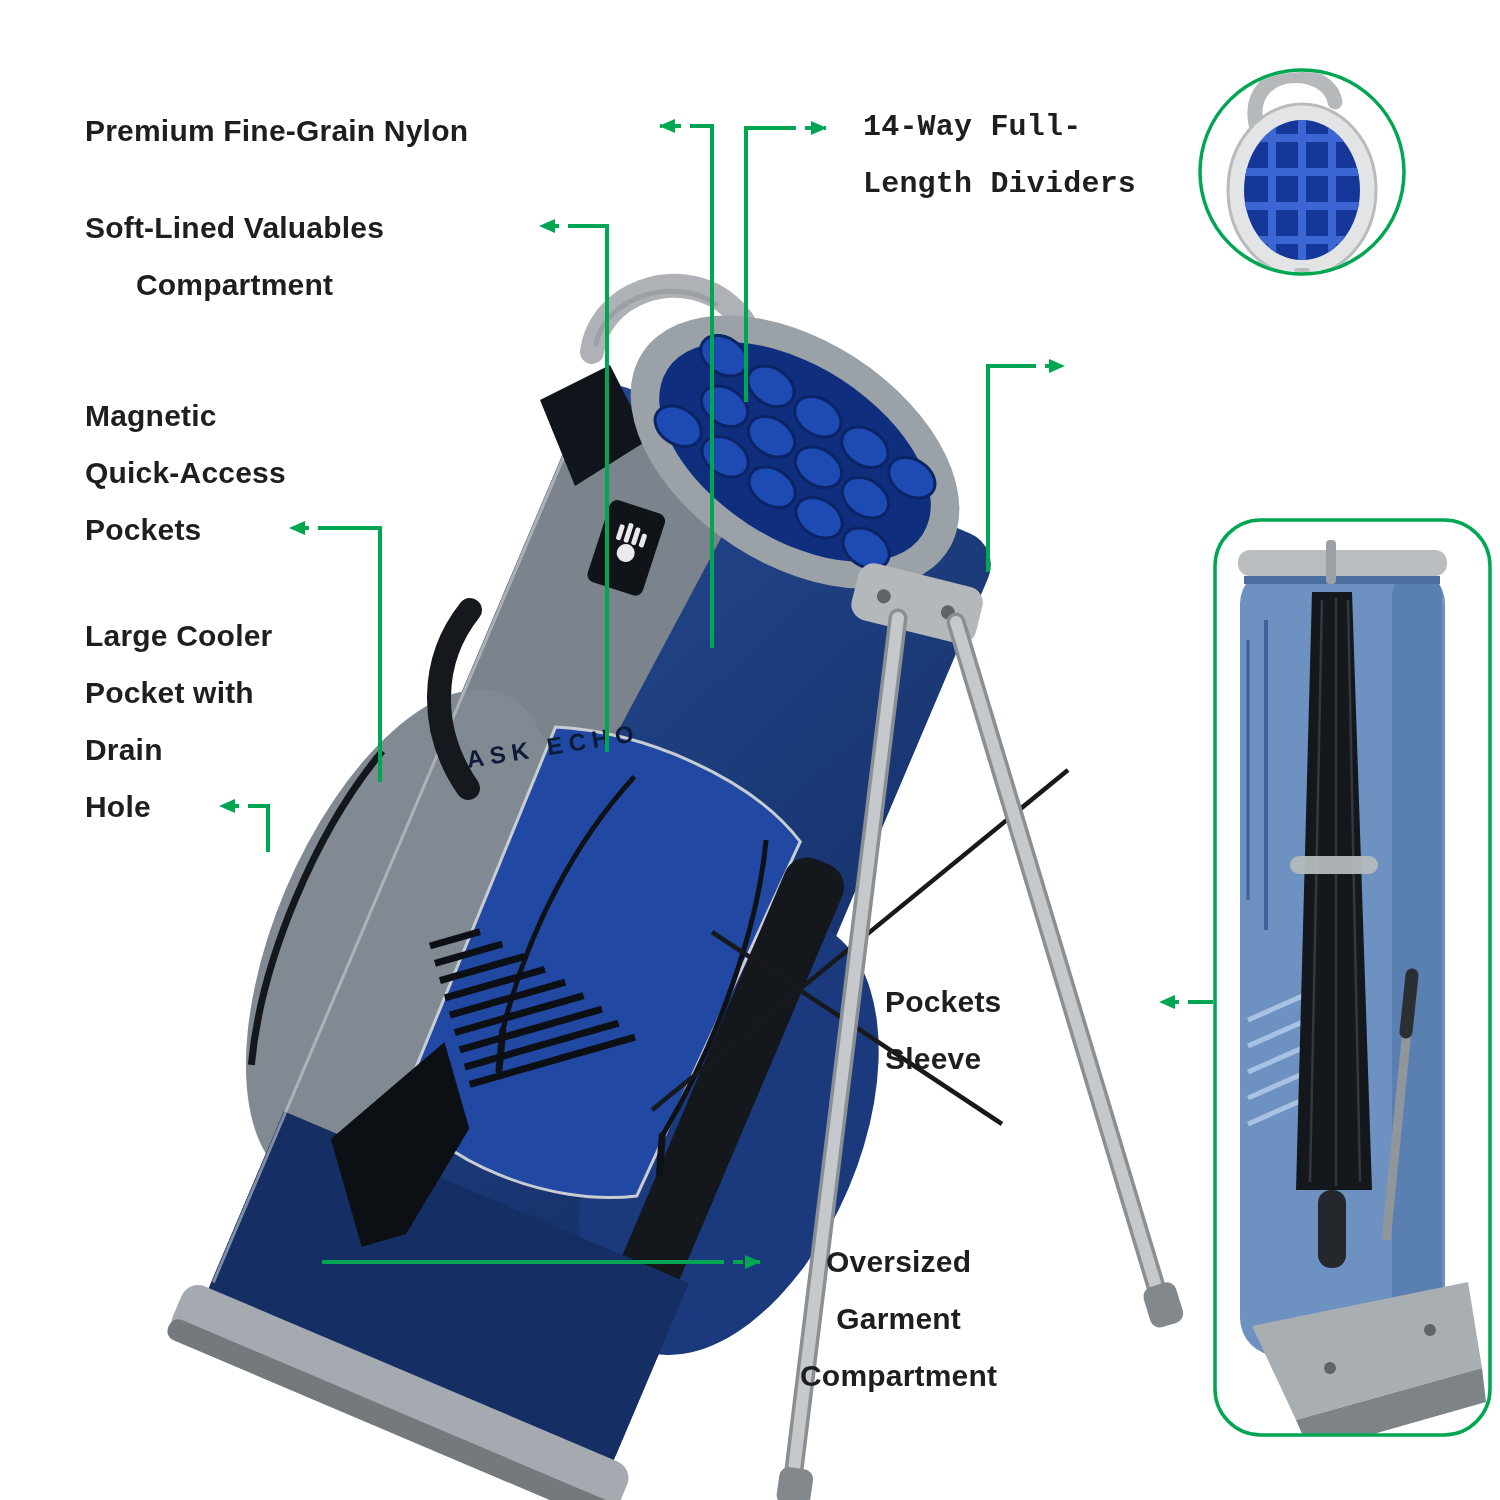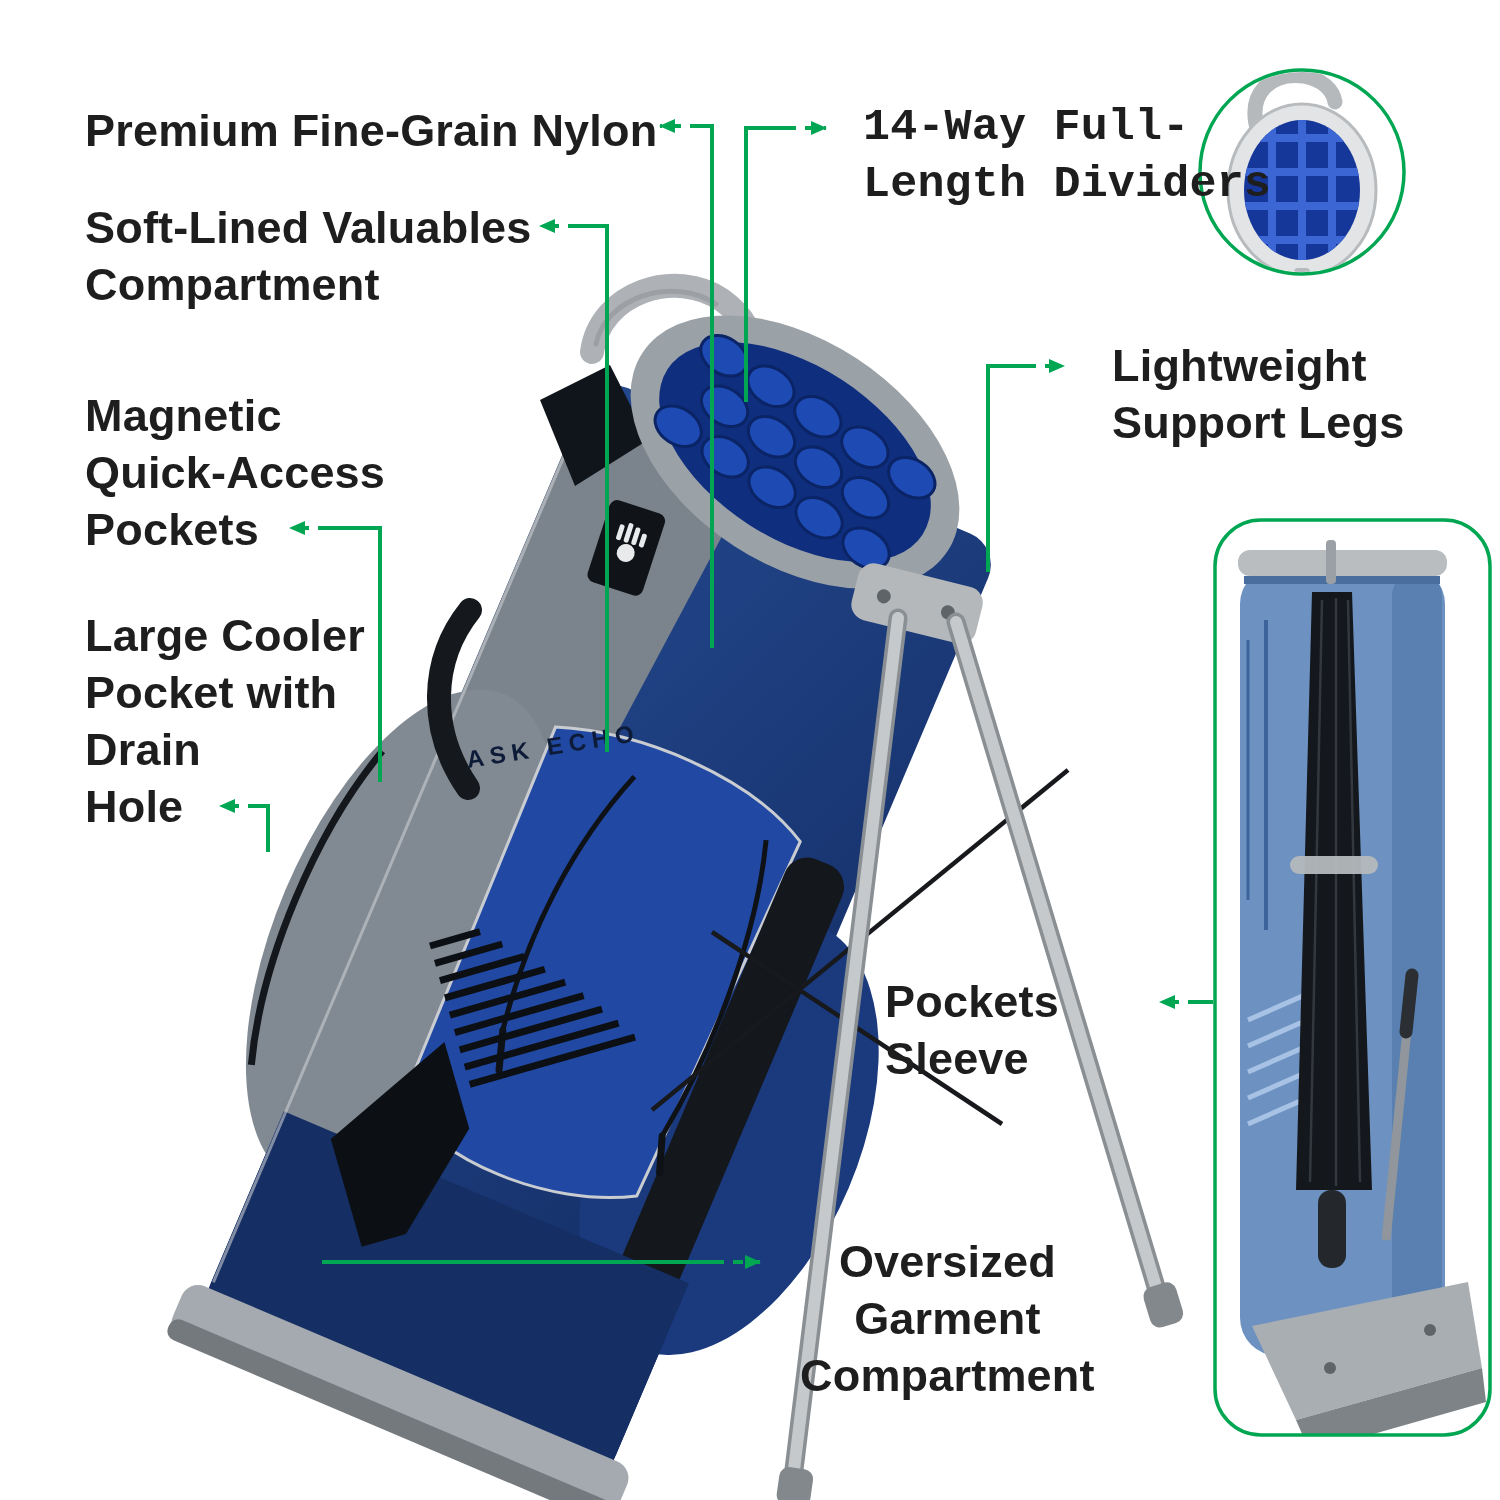--- a/index.html
+++ b/index.html
@@ -2,25 +2,25 @@
 <html><head>
 <meta charset="utf-8">
 <style>
   html,body{margin:0;padding:0;background:#ffffff;}
   .canvas{
     position:relative;width:1500px;height:1500px;background:#ffffff;
     overflow:hidden;font-family:"Liberation Sans", sans-serif;
   }
   .art{position:absolute;left:0;top:0;width:1500px;height:1500px;}
   .lbl{
-    position:absolute;font-weight:bold;font-size:45px;line-height:57px;
+    position:absolute;font-weight:bold;font-size:30px;line-height:57px;
     color:#1e1e1e;white-space:pre-line;letter-spacing:0.2px;
   }
   #lbl-nylon{left:85px;top:102px;}
-  #lbl-valuables{left:85px;top:199px;}
+  #lbl-valuables{left:85px;top:199px;text-align:center;}
   #lbl-magnetic{left:85px;top:387px;}
   #lbl-cooler{left:85px;top:607px;}
   #lbl-dividers{left:863px;top:99px;font-family:Liberation Mono, monospace;}
   #lbl-legs{left:1112px;top:337px;}
   #lbl-umbrella{left:885px;top:973px;}
   #lbl-garment{left:800px;top:1233px;text-align:center;}
   .conn{stroke:#00A651;stroke-width:4;fill:none;}
   .conn.dash{stroke-dasharray:10 9;}
 </style>
 </head>
@@ -232,21 +232,19 @@
 Compartment</div>
   <div class="lbl" id="lbl-cooler">Large Cooler
 Pocket with
 Drain
 Hole</div>
   <div class="lbl" id="lbl-magnetic">Magnetic
 Quick-Access
 Pockets</div>
   <div class="lbl" id="lbl-dividers">14-Way Full-
 Length Dividers</div>
-  <div class="lbl" id="lbl-legs">Lightweight
-Support Legs</div>
   <div class="lbl" id="lbl-umbrella">Pockets
 Sleeve</div>
   <div class="lbl" id="lbl-garment">Oversized
 Garment
 Compartment</div>
 
 </div>
 
 </body></html>

